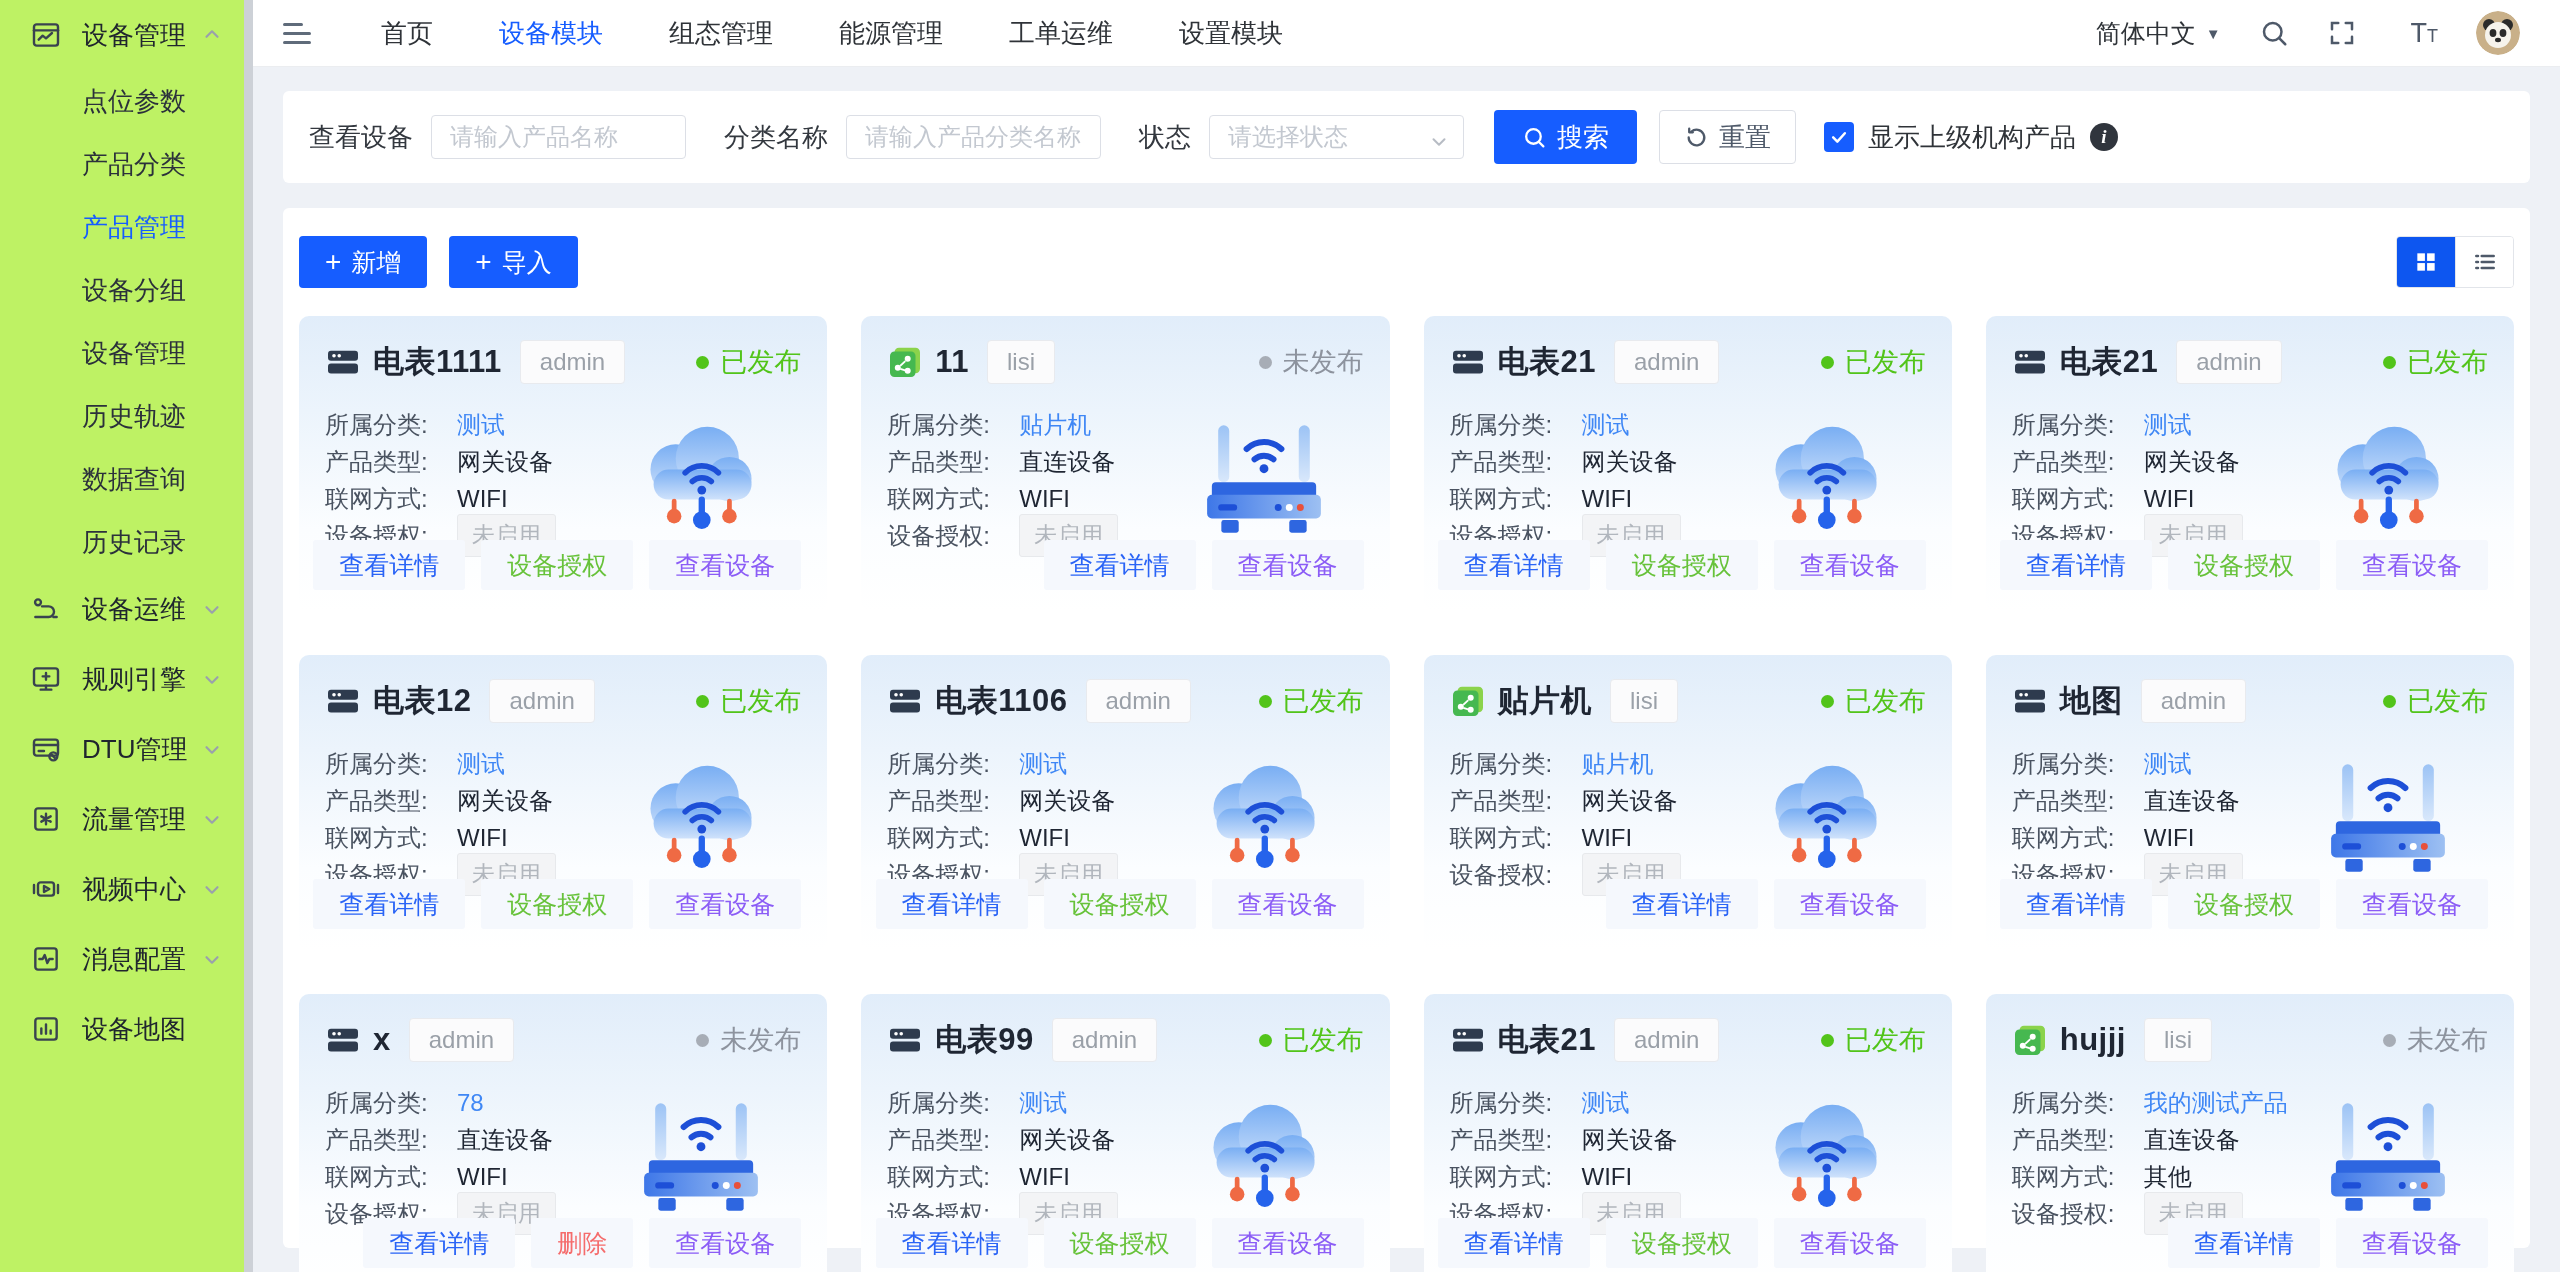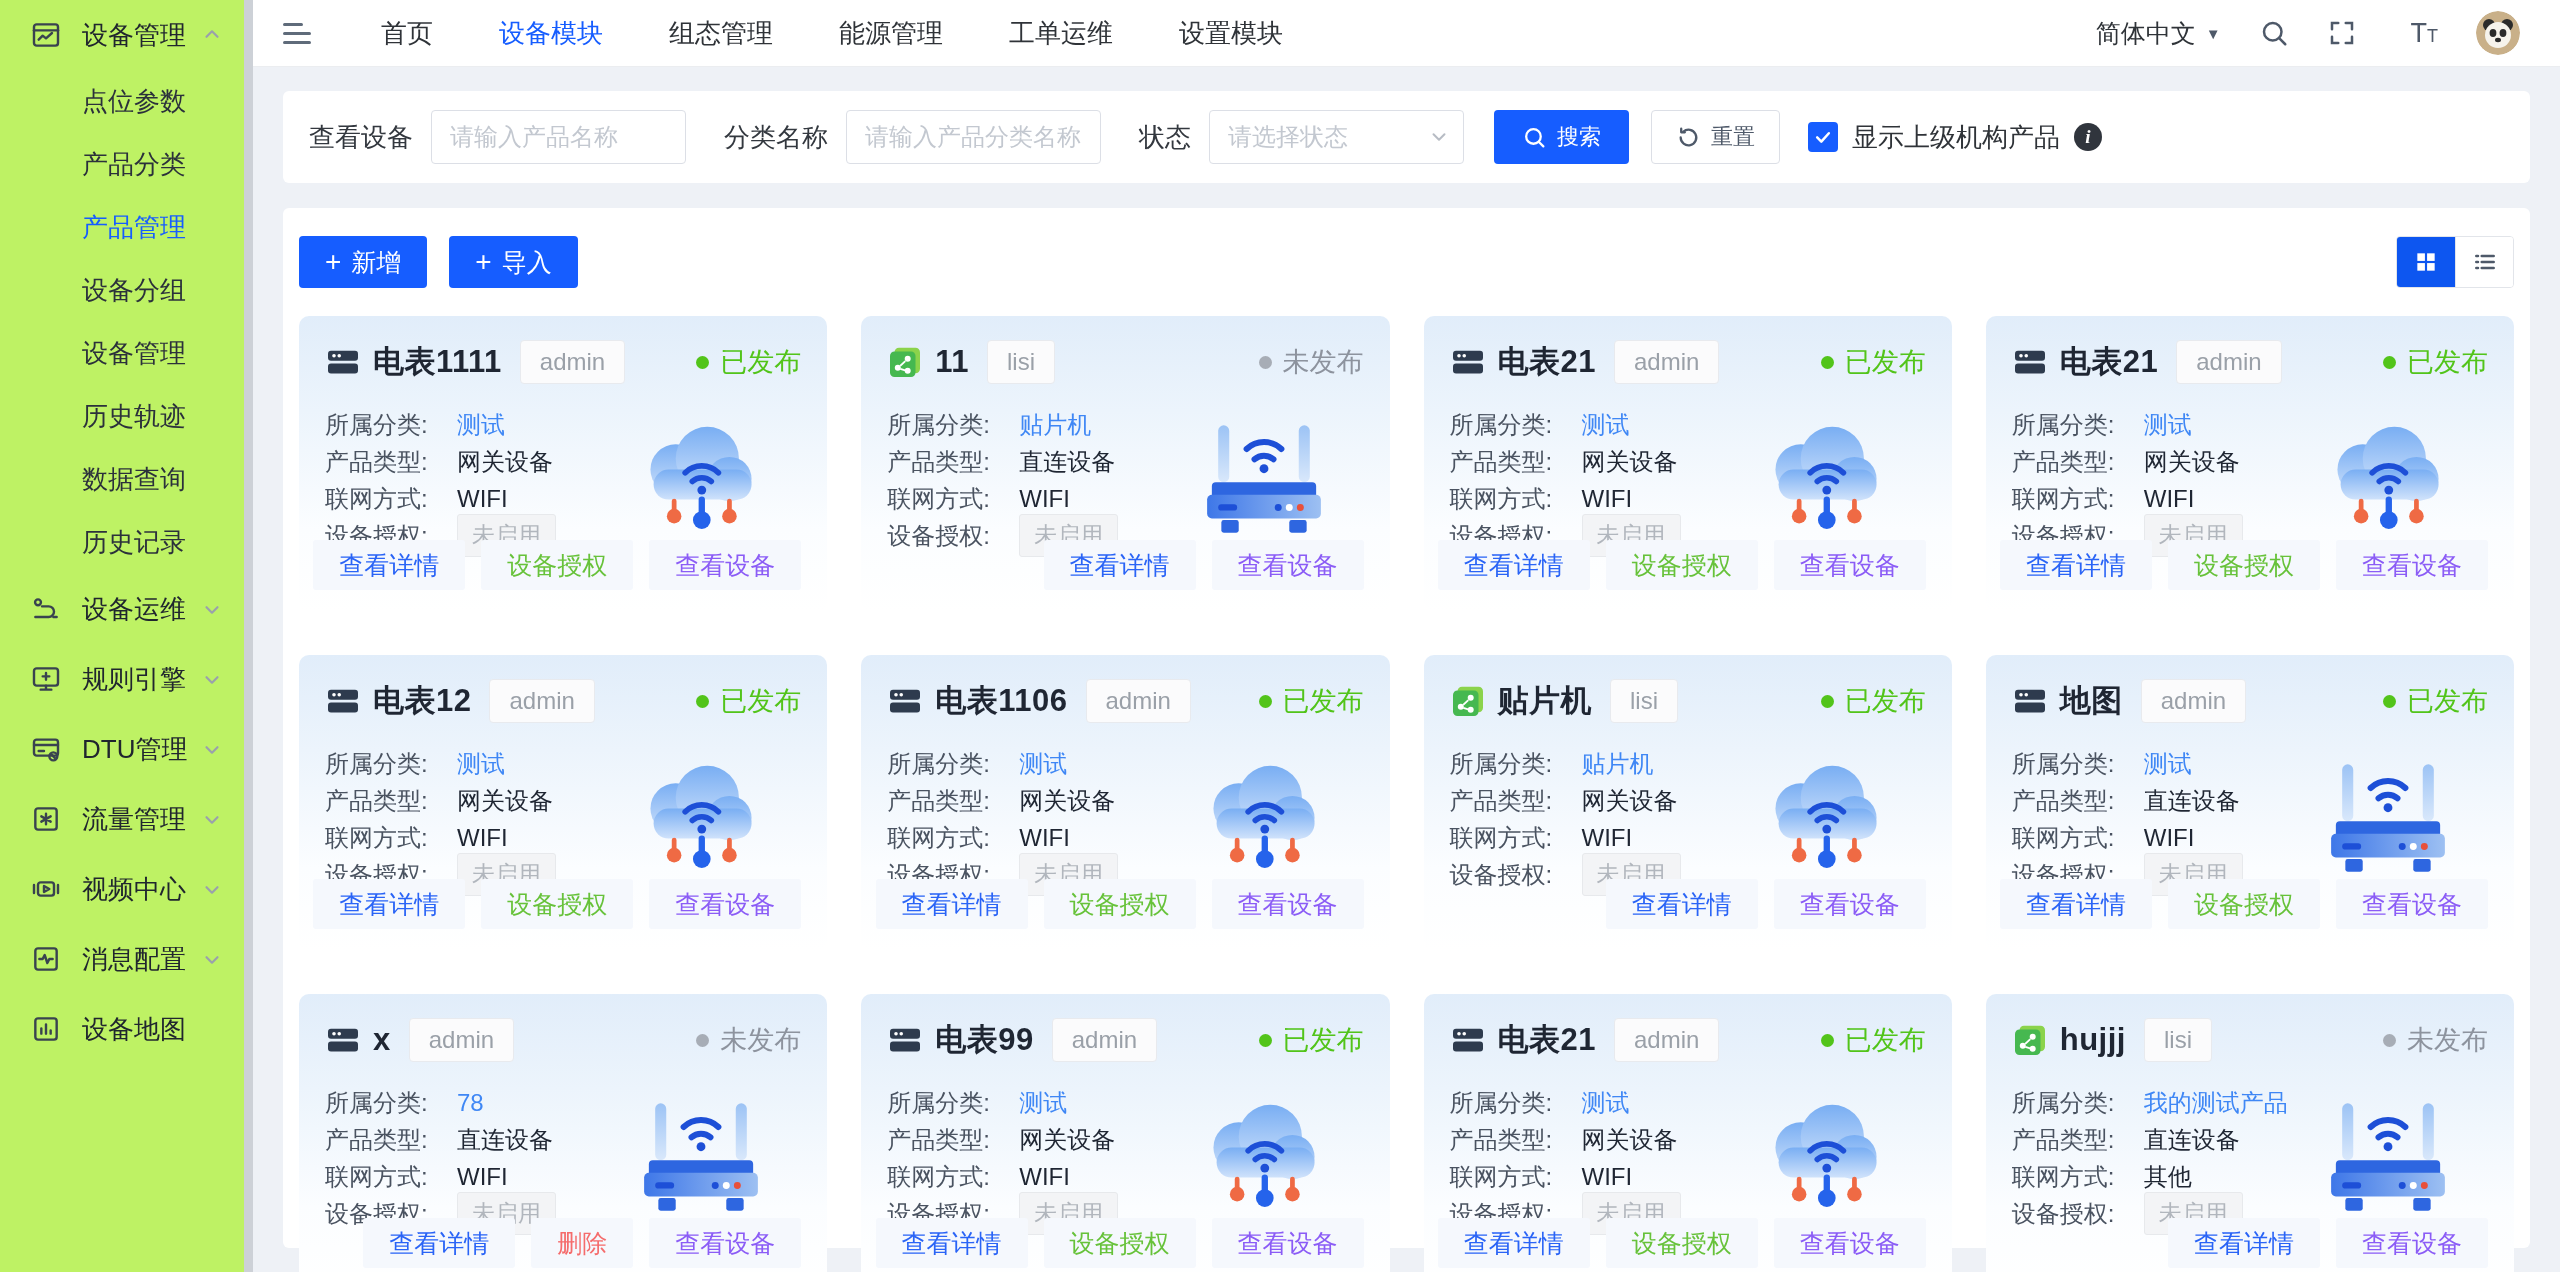--- a/index.html
+++ b/index.html
@@ -34,28 +34,28 @@
   .tb-icon svg { width:30px; height:30px; stroke:#4e5969; fill:none; stroke-width:2; stroke-linecap:round; }
   .font-icon { font-size:27px; color:#4e5969; cursor:pointer;margin-left:16px; }
   .font-icon small { font-size:18px; }
   .avatar { width:44px; height:44px; border-radius:50%; overflow:hidden; cursor:pointer; }
 
   
   .content { flex:1; padding:24px 30px; overflow:hidden; }
 
   .filter-card { background:#fff; border-radius:6px; padding:19px 26px; display:flex; align-items:center; }
   .f-label { font-size:26px; color:#33383f; margin-right:18px; white-space:nowrap; }
-  .f-input { width:255px; height:54px; border:1px solid #dcdfe6; border-radius:4px; font-size:24px; padding:0 18px; color:#333; outline:none; background:#fff; font-family:inherit; }
+  .f-input { width:255px; height:44px; border:1px solid #dcdfe6; border-radius:4px; font-size:24px; padding:0 18px; color:#333; outline:none; background:#fff; font-family:inherit; }
   .f-input::placeholder { color:#c3c8d0; }
   .f-group { display:flex; align-items:center; margin-right:38px; }
   .f-select { position:relative; width:255px; }
   .f-select .f-input { width:100%; padding-right:46px; }
   .f-select .sel-caret { position:absolute; right:14px; top:16px; }
   .sel-caret svg { width:22px; height:22px; stroke:#b7bcc4; fill:none; stroke-width:2.2; stroke-linecap:round; stroke-linejoin:round; }
-  .btn { height:54px; border:none; border-radius:4px; font-size:22px; display:inline-flex; align-items:center; gap:10px; cursor:pointer; font-family:inherit; }
+  .btn { height:54px; border:none; border-radius:4px; font-size:26px; display:inline-flex; align-items:center; gap:10px; cursor:pointer; font-family:inherit; }
   .btn svg { width:25px; height:25px; fill:none; stroke-width:2.2; stroke-linecap:round; stroke-linejoin:round; }
   .btn-search { background:#165dff; color:#fff; padding:0 28px; }
   .btn-search svg { stroke:#fff; }
   .btn-reset { background:#fff; color:#4e5969; border:1px solid #dcdfe6; padding:0 24px; margin-left:22px; }
   .btn-reset svg { stroke:#4e5969; }
   .chk-wrap { display:flex; align-items:center; margin-left:28px; gap:14px; cursor:pointer; }
   .checkbox { width:30px; height:30px; border-radius:4px; background:#165dff; display:inline-flex; align-items:center; justify-content:center; }
   .checkbox svg { width:20px; height:20px; stroke:#fff; fill:none; stroke-width:3; stroke-linecap:round; stroke-linejoin:round; }
   .chk-label { font-size:26px; color:#2f3338; }
   .info-icon { width:28px; height:28px; border-radius:50%; background:#30353d; color:#fff; font-size:19px; font-weight:bold; display:inline-flex; align-items:center; justify-content:center; font-family:"Liberation Serif",serif; font-style:italic; }

